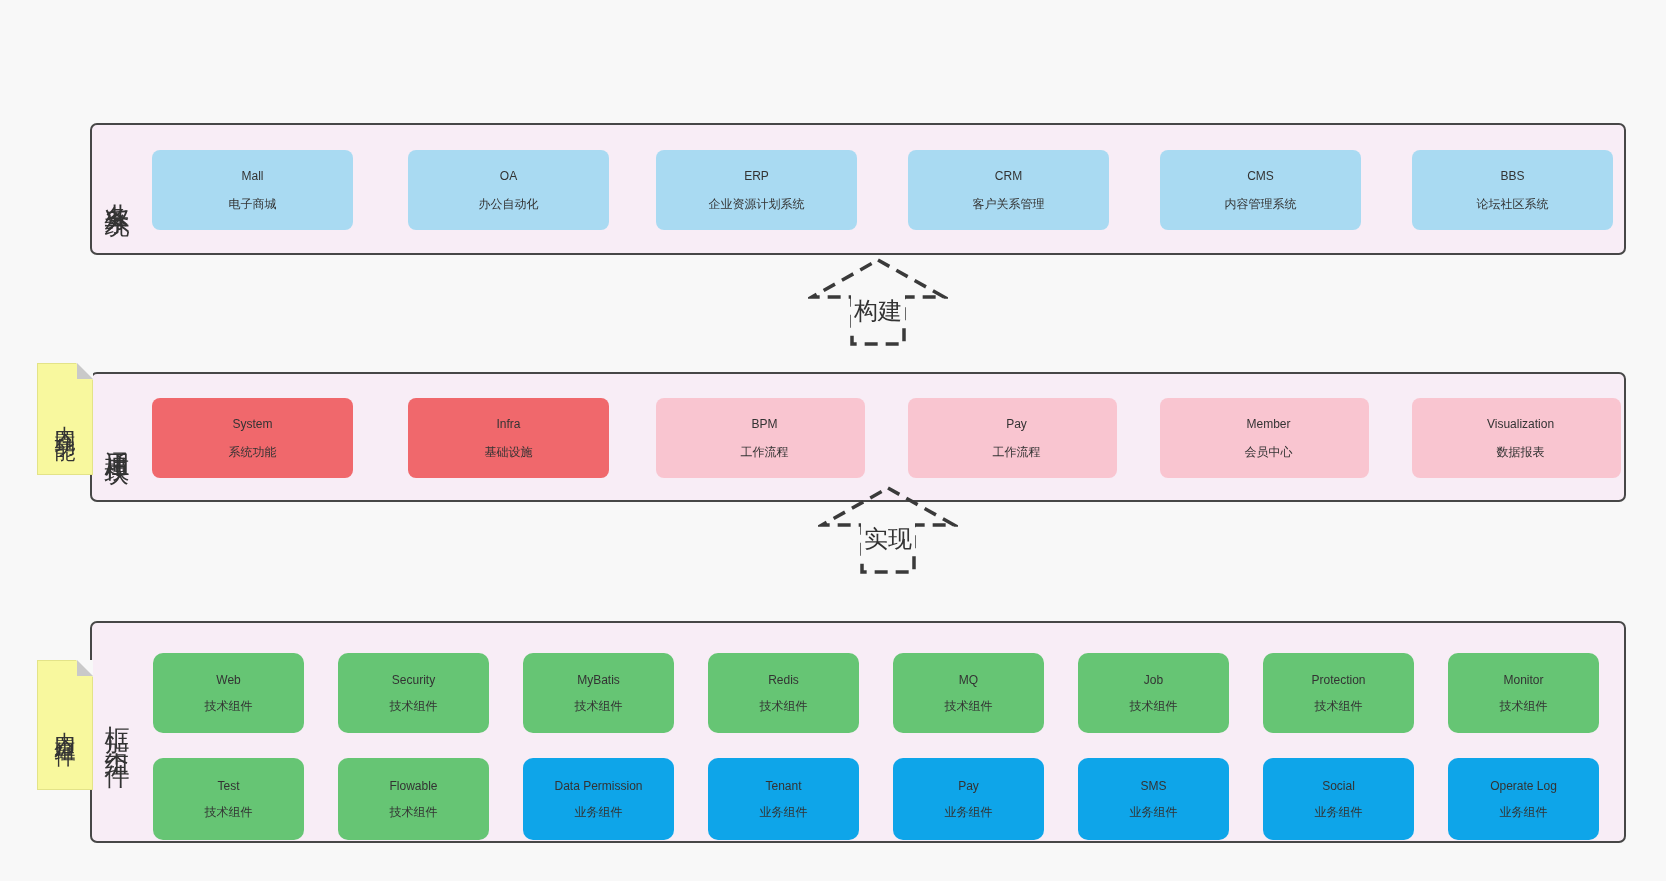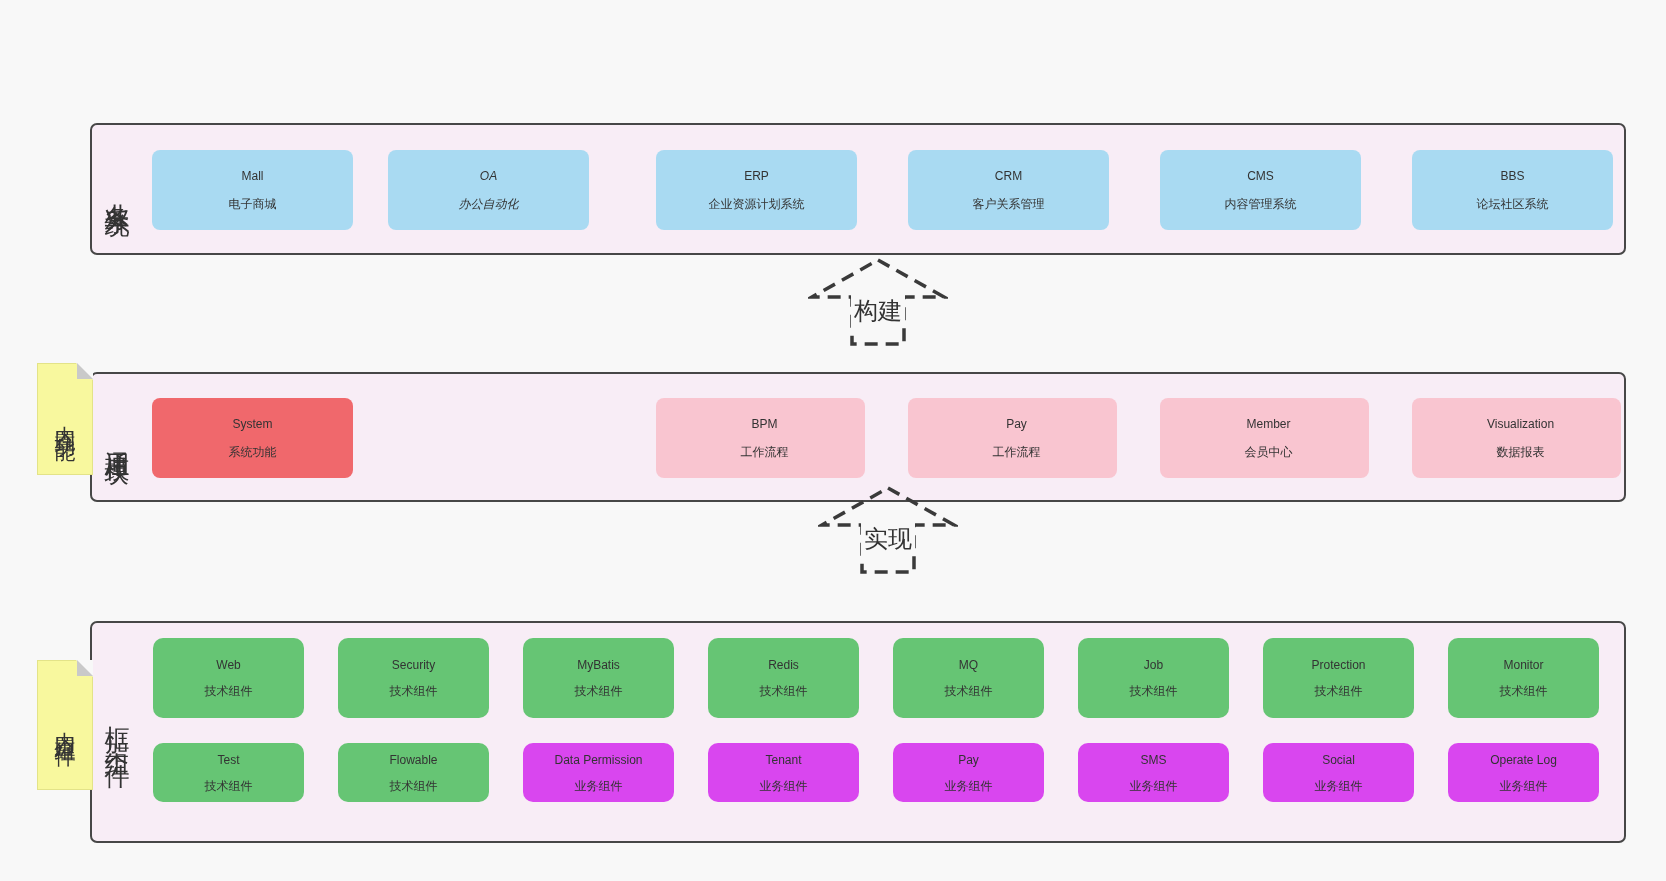--- a/index.html
+++ b/index.html
@@ -25,34 +25,34 @@
   }
   #sec-bot .vlabel{letter-spacing:13px;}
 
   .box{
     position:absolute;display:flex;flex-direction:column;
     justify-content:center;align-items:center;text-align:center;
     border-radius:8px;font-size:12px;line-height:28px;color:#333;
   }
   .w6{width:201px;height:80px;top:25px;}
   #sec-mid .w6{top:24px;}
-  .c1{left:60px;}  .c2{left:296px;font-style:italic;} .c3{left:564px;}
+  .c1{left:60px;}  .c2{left:316px;} .c3{left:564px;}
   .c4{left:816px;} .c5{left:1068px;}.c6{left:1320px;}
 
-  .w8{width:151px;border-radius:10px;line-height:26px;padding:18px;box-sizing:border-box;}
+  .w8{width:151px;border-radius:10px;line-height:26px;padding:18px;box-sizing:border-box;margin-top:15px;}
   .r1{top:15px;height:80px;}
-  .r2{top:120px;height:59px;}
+  .r2{top:120px;height:82px;}
   .d1{left:61px;}  .d2{left:246px;} .d3{left:431px;} .d4{left:616px;}
   .d5{left:801px;} .d6{left:986px;} .d7{left:1171px;}.d8{left:1356px;}
 
   .blue{background:#a9daf2;}
   .red{background:#f0686c;align-items:center;}
   .pink{background:#f9c5d0;padding-left:8px;}
   .g1{background:#66c574;}
-  .g2{background:#d946ef;}
+  .g2{background:#0ea5e9;}
 
   .box span{display:block;}
 
   
   .arrow{position:absolute;width:140px;height:92px;}
   #arrow-build{left:808px;top:256px;}
   #arrow-implement{left:818px;top:484px;}
   .arrow svg{position:absolute;left:0;top:0;}
   .arrow .alabel{
     position:absolute;left:50%;top:38px;transform:translateX(-50%);
@@ -117,20 +117,24 @@
     </svg>
     <div class="alabel">构建</div>
   </div>
 
   <section class="container" id="sec-mid">
     <div class="vlabel">通用模块</div>
     <div class="box red w6 c1">
       <span>System</span>
       <span>系统功能</span>
     </div>
+    <div class="box red w6 c2">
+      <span>Infra</span>
+      <span>基础设施</span>
+    </div>
     <div class="box pink w6 c3">
       <span>BPM</span>
       <span>工作流程</span>
     </div>
     <div class="box pink w6 c4">
       <span>Pay</span>
       <span>工作流程</span>
     </div>
     <div class="box pink w6 c5">
       <span>Member</span>

